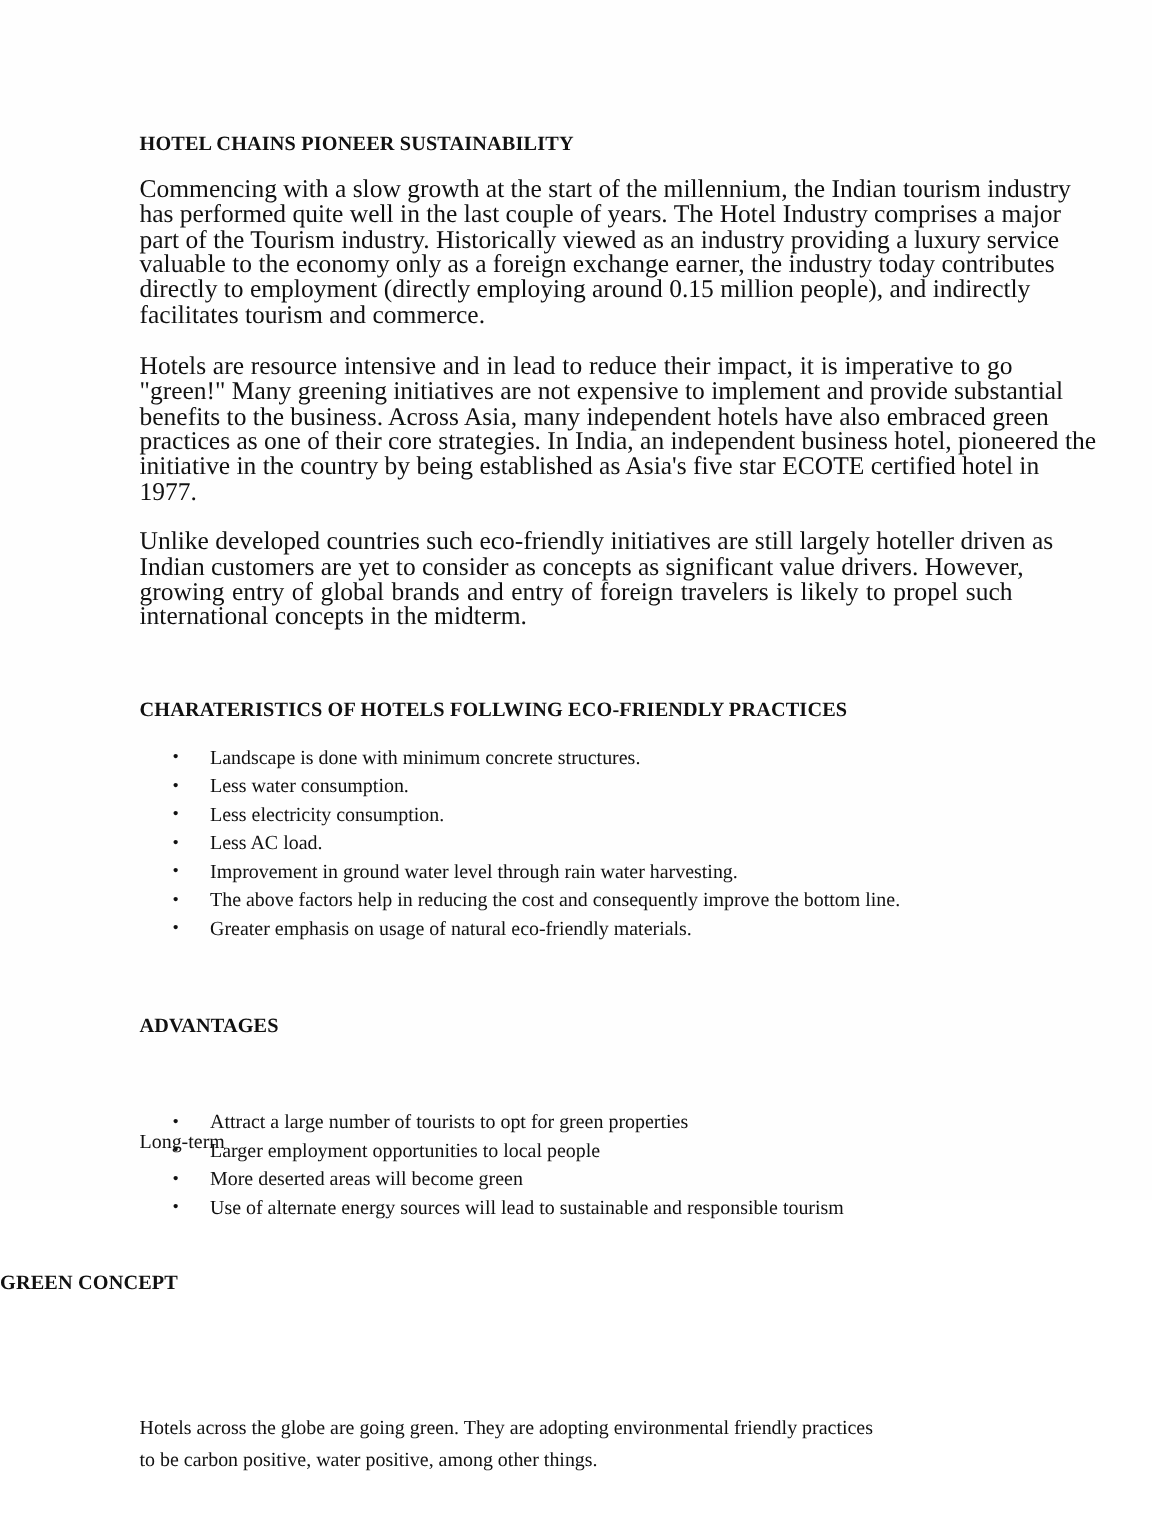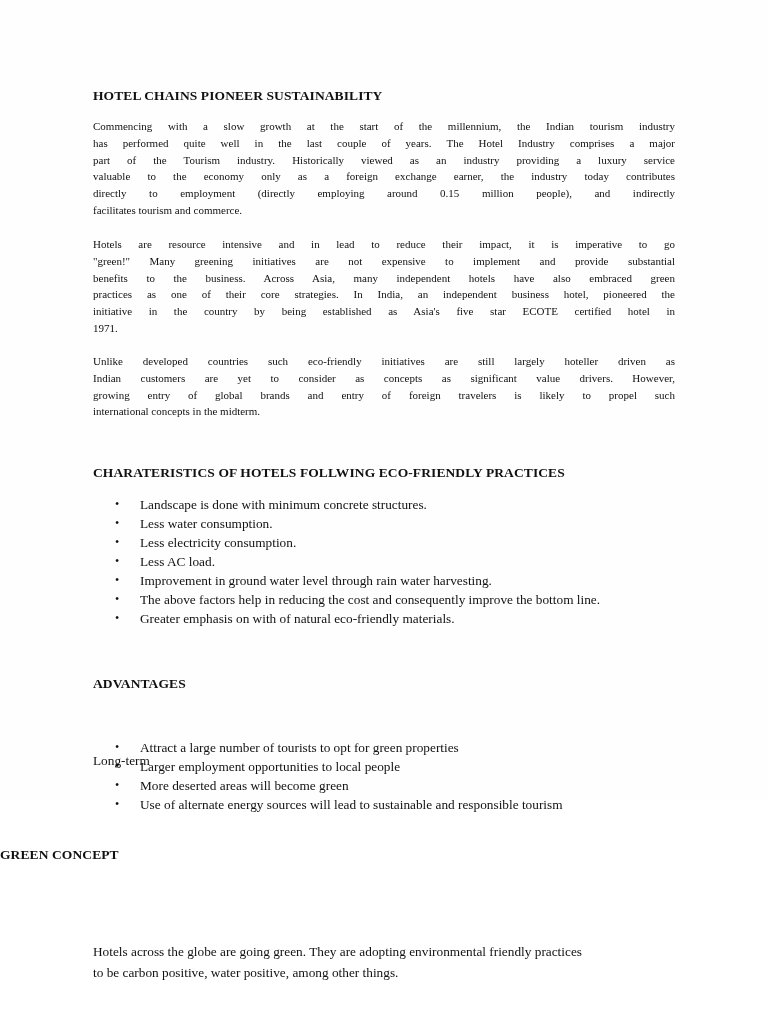--- a/index.html
+++ b/index.html
@@ -1,20 +1,20 @@
 <!DOCTYPE html>
 <html><head>
   <meta charset="utf-8">
   <style>
     html, body { margin: 0; padding: 0; background: #ffffff; }
     body { width: 768px; height: 1024px; position: relative; overflow: hidden; color: #111111;
       font-family: "Liberation Serif", "DejaVu Serif", serif; }
     .page { position: absolute; left: 0; top: 0; width: 768px; height: 800px; background: #fefefe; }
     .h { position: absolute; font-weight: bold; font-size: 13.5px; letter-spacing: 0.1px; white-space: nowrap; }
-    .para { position: absolute; left: 93px; width: 582px; font-size: 11px; line-height: 16.8px; text-align: justify; }
+    .para { position: absolute; left: 93px; width: 582px; font-size: 17px; line-height: 16.8px; text-align: justify; }
     .para .line { display: block; text-align: justify; text-align-last: justify; height: 16.8px; white-space: nowrap; }
     .para .line.last { text-align-last: left; }
     .list { position: absolute; left: 93px; margin: 0; padding: 0; list-style: none; font-size: 13.3px; }
     .list li { position: relative; height: 19px; line-height: 19px; padding-left: 47px; white-space: nowrap; }
     .bullet { position: absolute; left: 22px; top: 0; font-size: 12px; }
     .plain { position: absolute; left: 93px; font-size: 13.3px; white-space: nowrap; margin-top: 45px; }
   </style>
 </head>
 <body>
 
@@ -30,40 +30,40 @@
     <span class="line">directly to employment (directly employing around 0.15 million people), and indirectly</span>
     <span class="line last">facilitates tourism and commerce.</span>
   </div>
 
   <div class="para" style="top:236px;">
     <span class="line">Hotels are resource intensive and in lead to reduce their impact, it is imperative to go</span>
     <span class="line">"green!" Many greening initiatives are not expensive to implement and provide substantial</span>
     <span class="line">benefits to the business.  Across Asia, many independent hotels have also embraced green</span>
     <span class="line">practices as one of their core strategies. In India, an independent business hotel, pioneered the</span>
     <span class="line">initiative in the country by being established as Asia's five star ECOTE certified hotel in</span>
-    <span class="line last">1971.</span>
+    <span class="line last">1977.</span>
   </div>
 
   <div class="para" style="top:353px;">
     <span class="line">Unlike developed countries such eco-friendly initiatives are still largely hoteller driven as</span>
     <span class="line">Indian customers are yet to consider as concepts as significant value drivers. However,</span>
     <span class="line">growing entry of global brands and entry of foreign travelers is likely to propel such</span>
     <span class="line last">international concepts in the midterm.</span>
   </div>
 
   <div class="h" style="left:93px; top:465px;">CHARATERISTICS OF HOTELS FOLLWING ECO-FRIENDLY PRACTICES</div>
 
   <ul class="list" style="top:495px;">
     <li><span class="bullet">•</span><span>Landscape is done with minimum concrete structures.</span></li>
     <li><span class="bullet">•</span><span>Less water consumption.</span></li>
     <li><span class="bullet">•</span><span>Less electricity consumption.</span></li>
     <li><span class="bullet">•</span><span>Less AC load.</span></li>
     <li><span class="bullet">•</span><span>Improvement in ground water level through rain water harvesting.</span></li>
     <li><span class="bullet">•</span><span>The above factors help in reducing the cost and consequently improve the bottom line.</span></li>
-    <li><span class="bullet">•</span><span>Greater emphasis on with of natural eco-friendly materials.</span></li>
+    <li><span class="bullet">•</span><span>Greater emphasis on usage of natural eco-friendly materials.</span></li>
   </ul>
 
   <div class="h" style="left:93px; top:676px;">ADVANTAGES</div>
 
   <div class="plain" style="top:708px;">Long-term</div>
 
   <ul class="list" style="top:738px;">
     <li><span class="bullet">•</span><span>Attract a large number of tourists to opt for green properties</span></li>
     <li><span class="bullet">•</span><span>Larger employment opportunities to local people</span></li>
     <li><span class="bullet">•</span><span>More deserted areas will become green</span></li>

